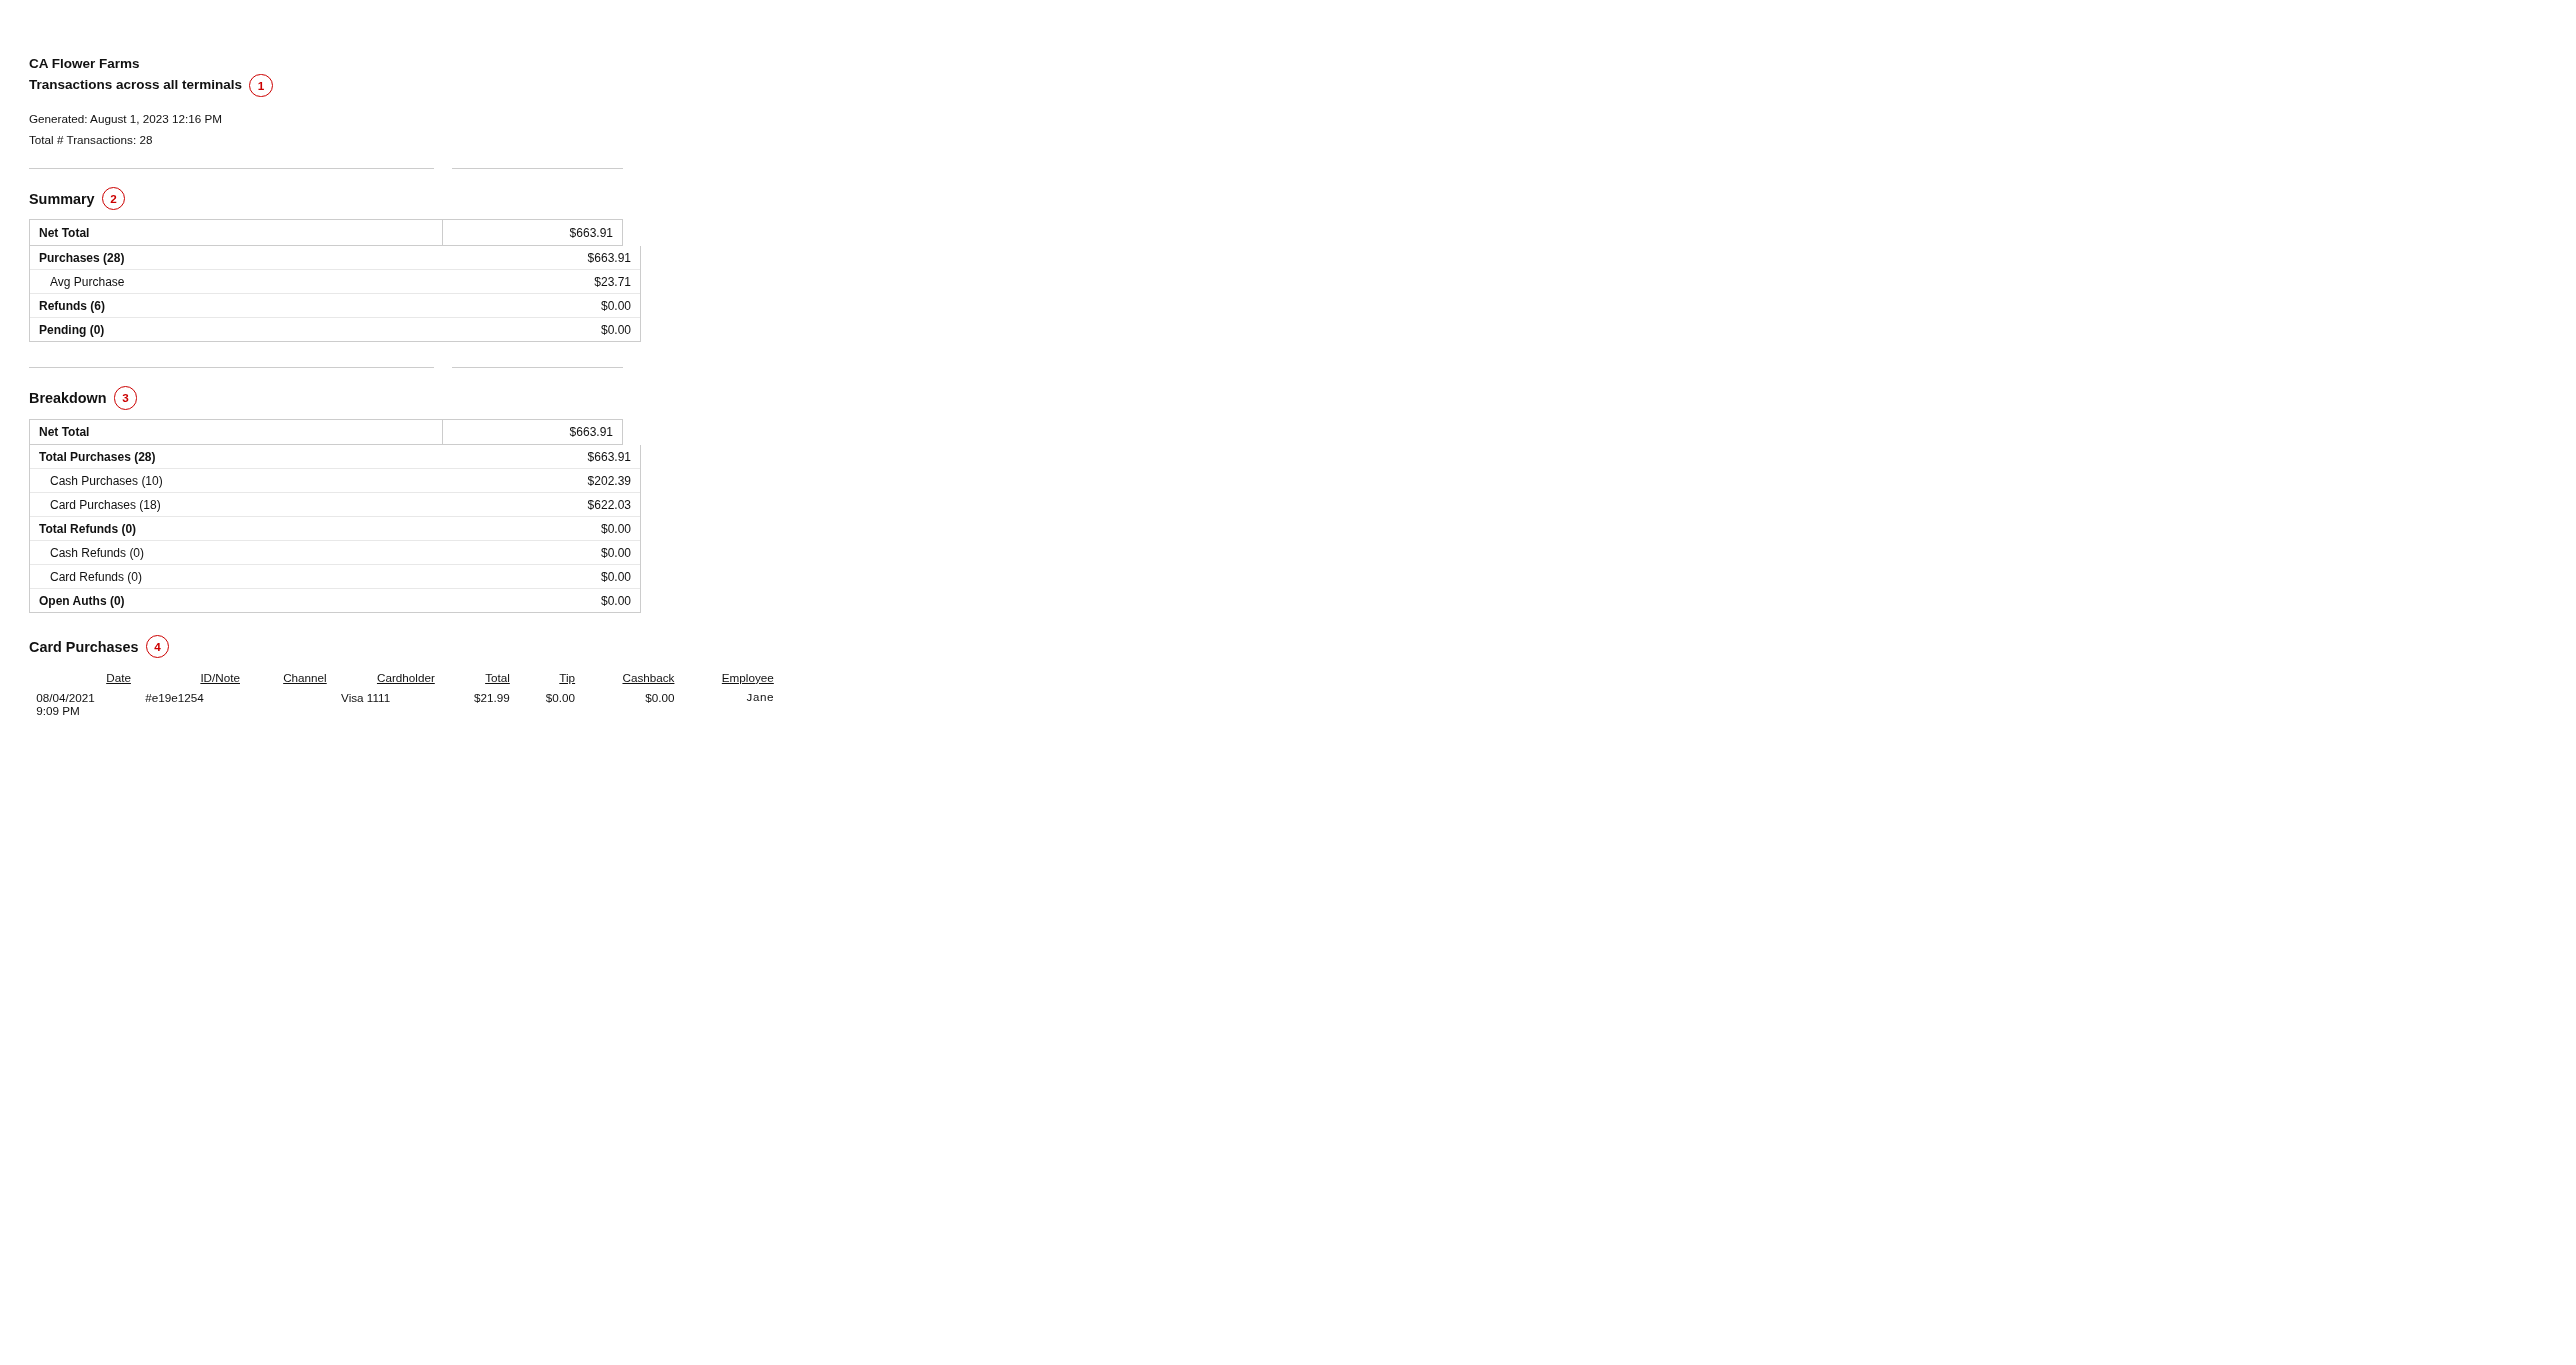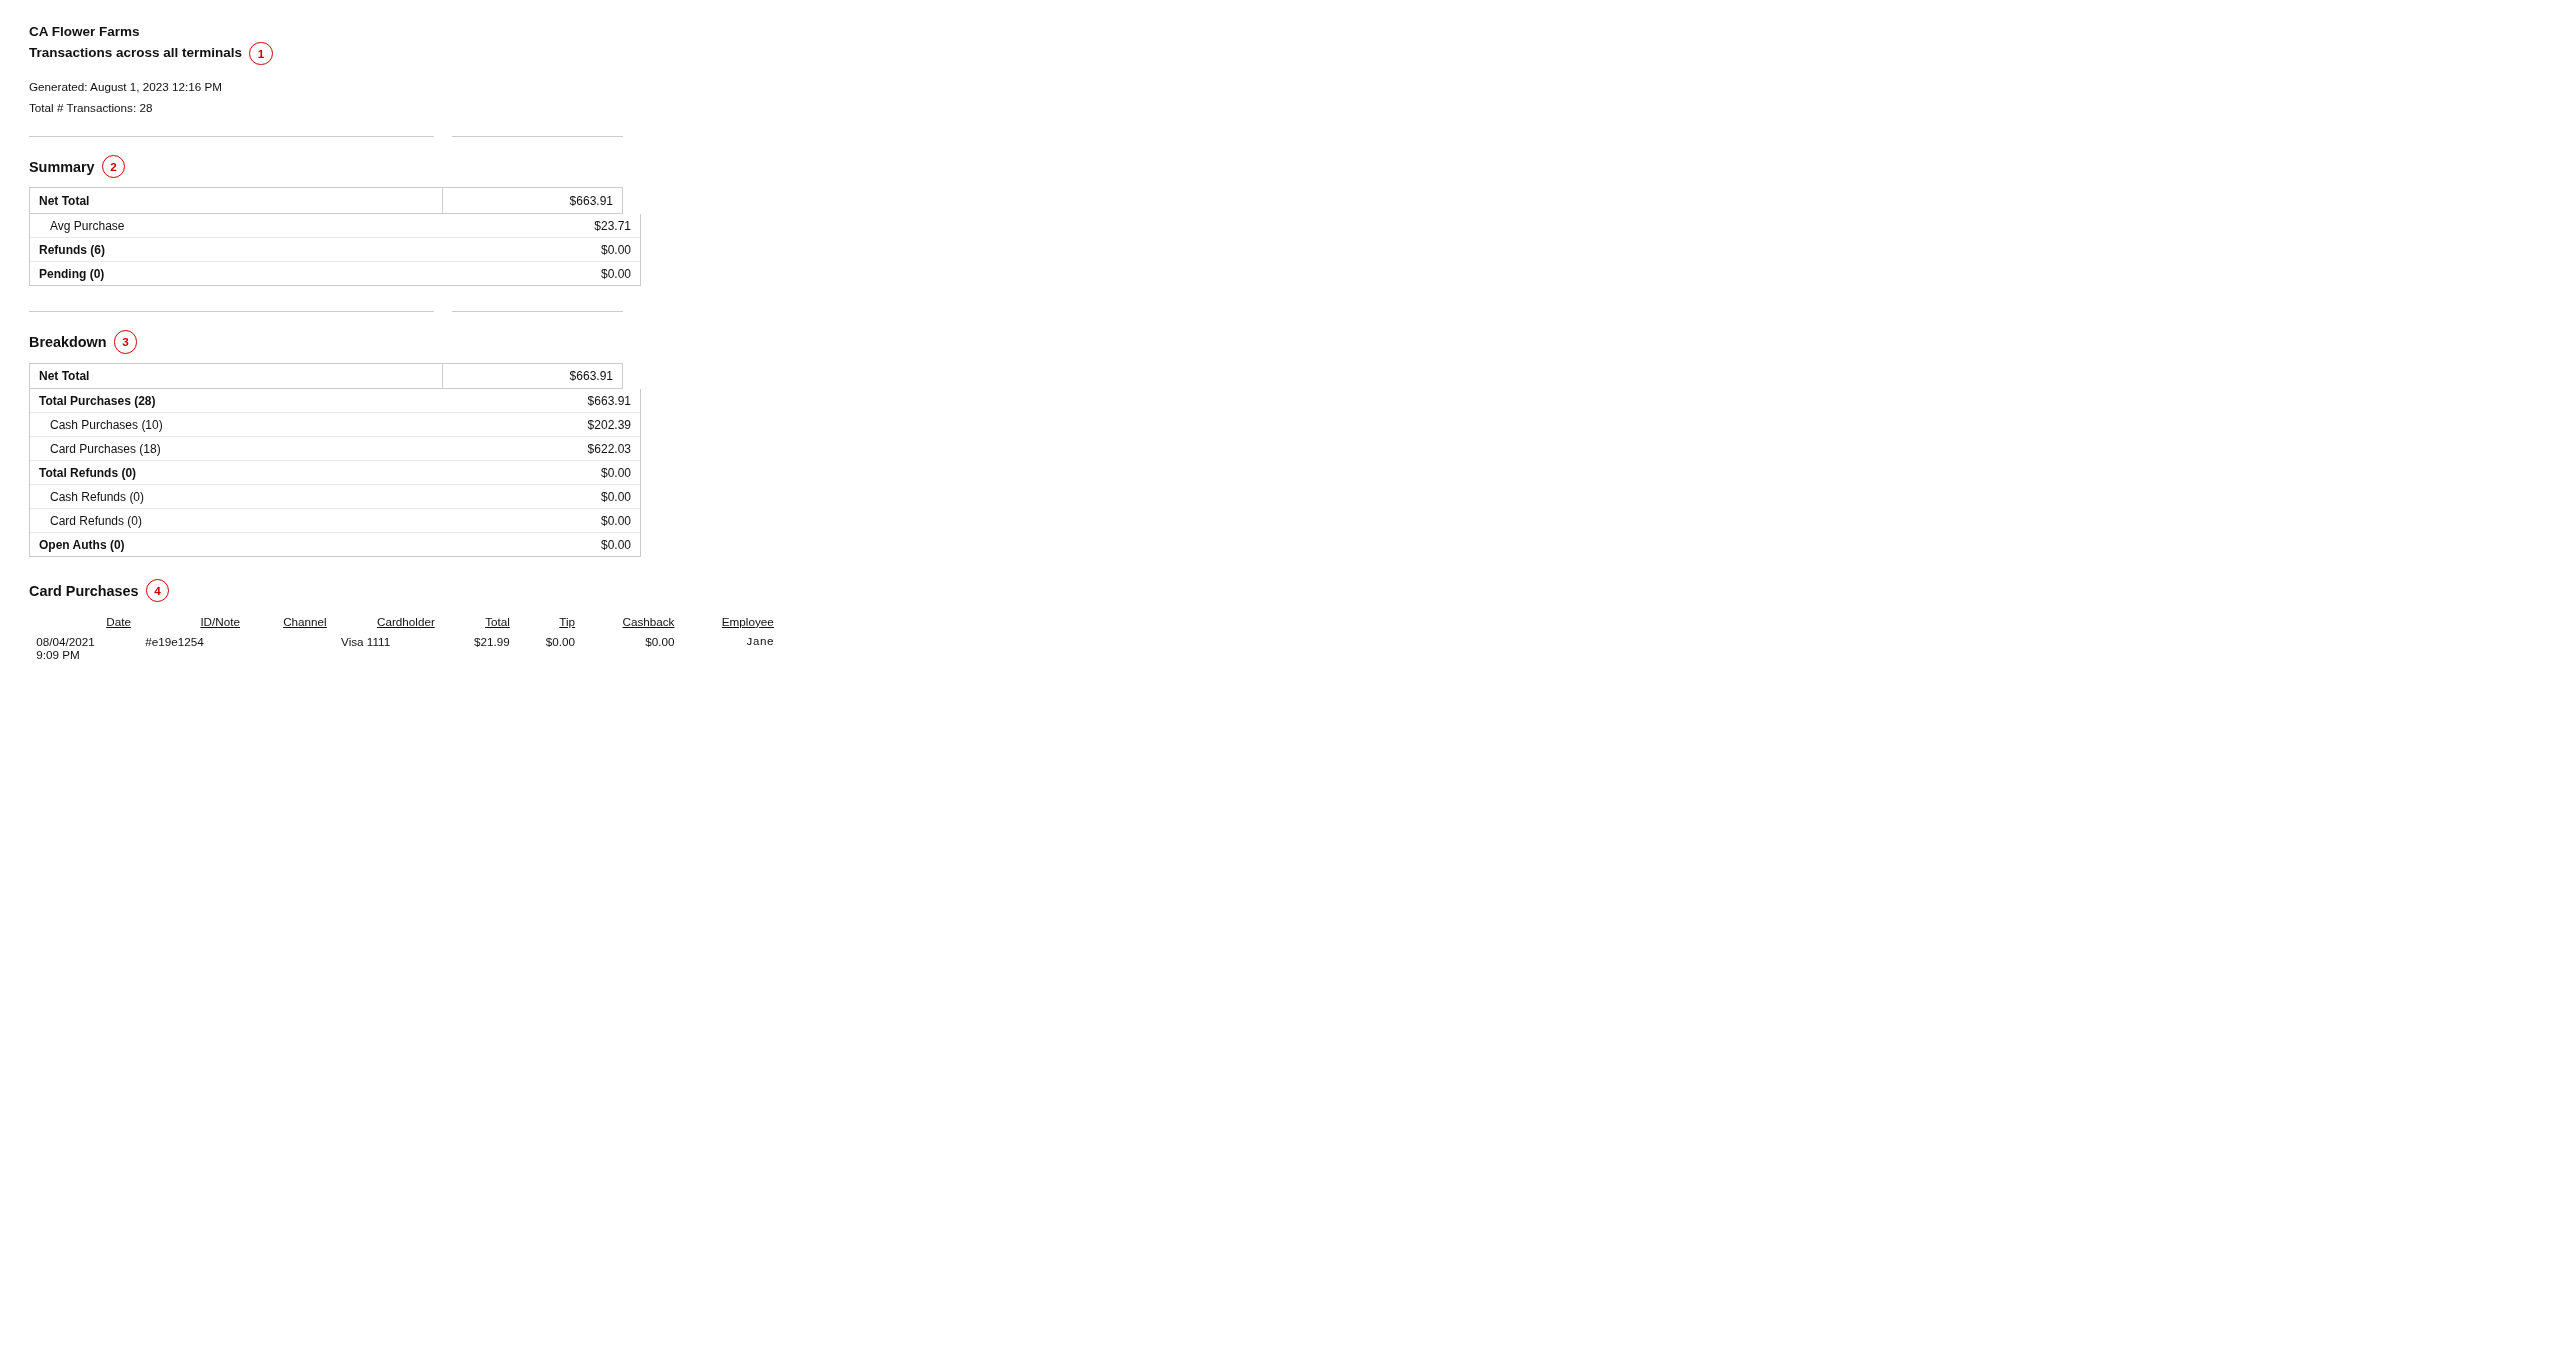--- a/index.html
+++ b/index.html
@@ -9,20 +9,21 @@
       color: #111;
       background: #fff;
       padding: 21.6px 29px;
       max-width: 810px;
     }
     .header-title {
       font-size: 13.5px;
       font-weight: bold;
       line-height: 1.5;
       margin-bottom: 10.8px;
+      margin-top: 32px;
     }
     .meta-info {
       font-size: 11.7px;
       line-height: 1.8;
       margin-bottom: 18px;
     }
     .section-heading {
       display: flex;
       align-items: center;
       gap: 7.2px;
@@ -164,20 +165,24 @@
   </div>
 
   <div class="net-total-row">
     <div class="net-total-box-left">Net Total</div>
     <div class="net-total-box-right">$663.91</div>
   </div>
 
   <div class="detail-box">
     <table>
       <tbody id="summary-tbody">
+          <tr>
+            <td class="left-col bold">Purchases (28)</td>
+            <td class="right-col">$663.91</td>
+          </tr>
           <tr>
             <td class="left-col indented">Avg Purchase</td>
             <td class="right-col">$23.71</td>
           </tr>
           <tr>
             <td class="left-col bold">Refunds (6)</td>
             <td class="right-col">$0.00</td>
           </tr>
           <tr>
             <td class="left-col bold">Pending (0)</td>

